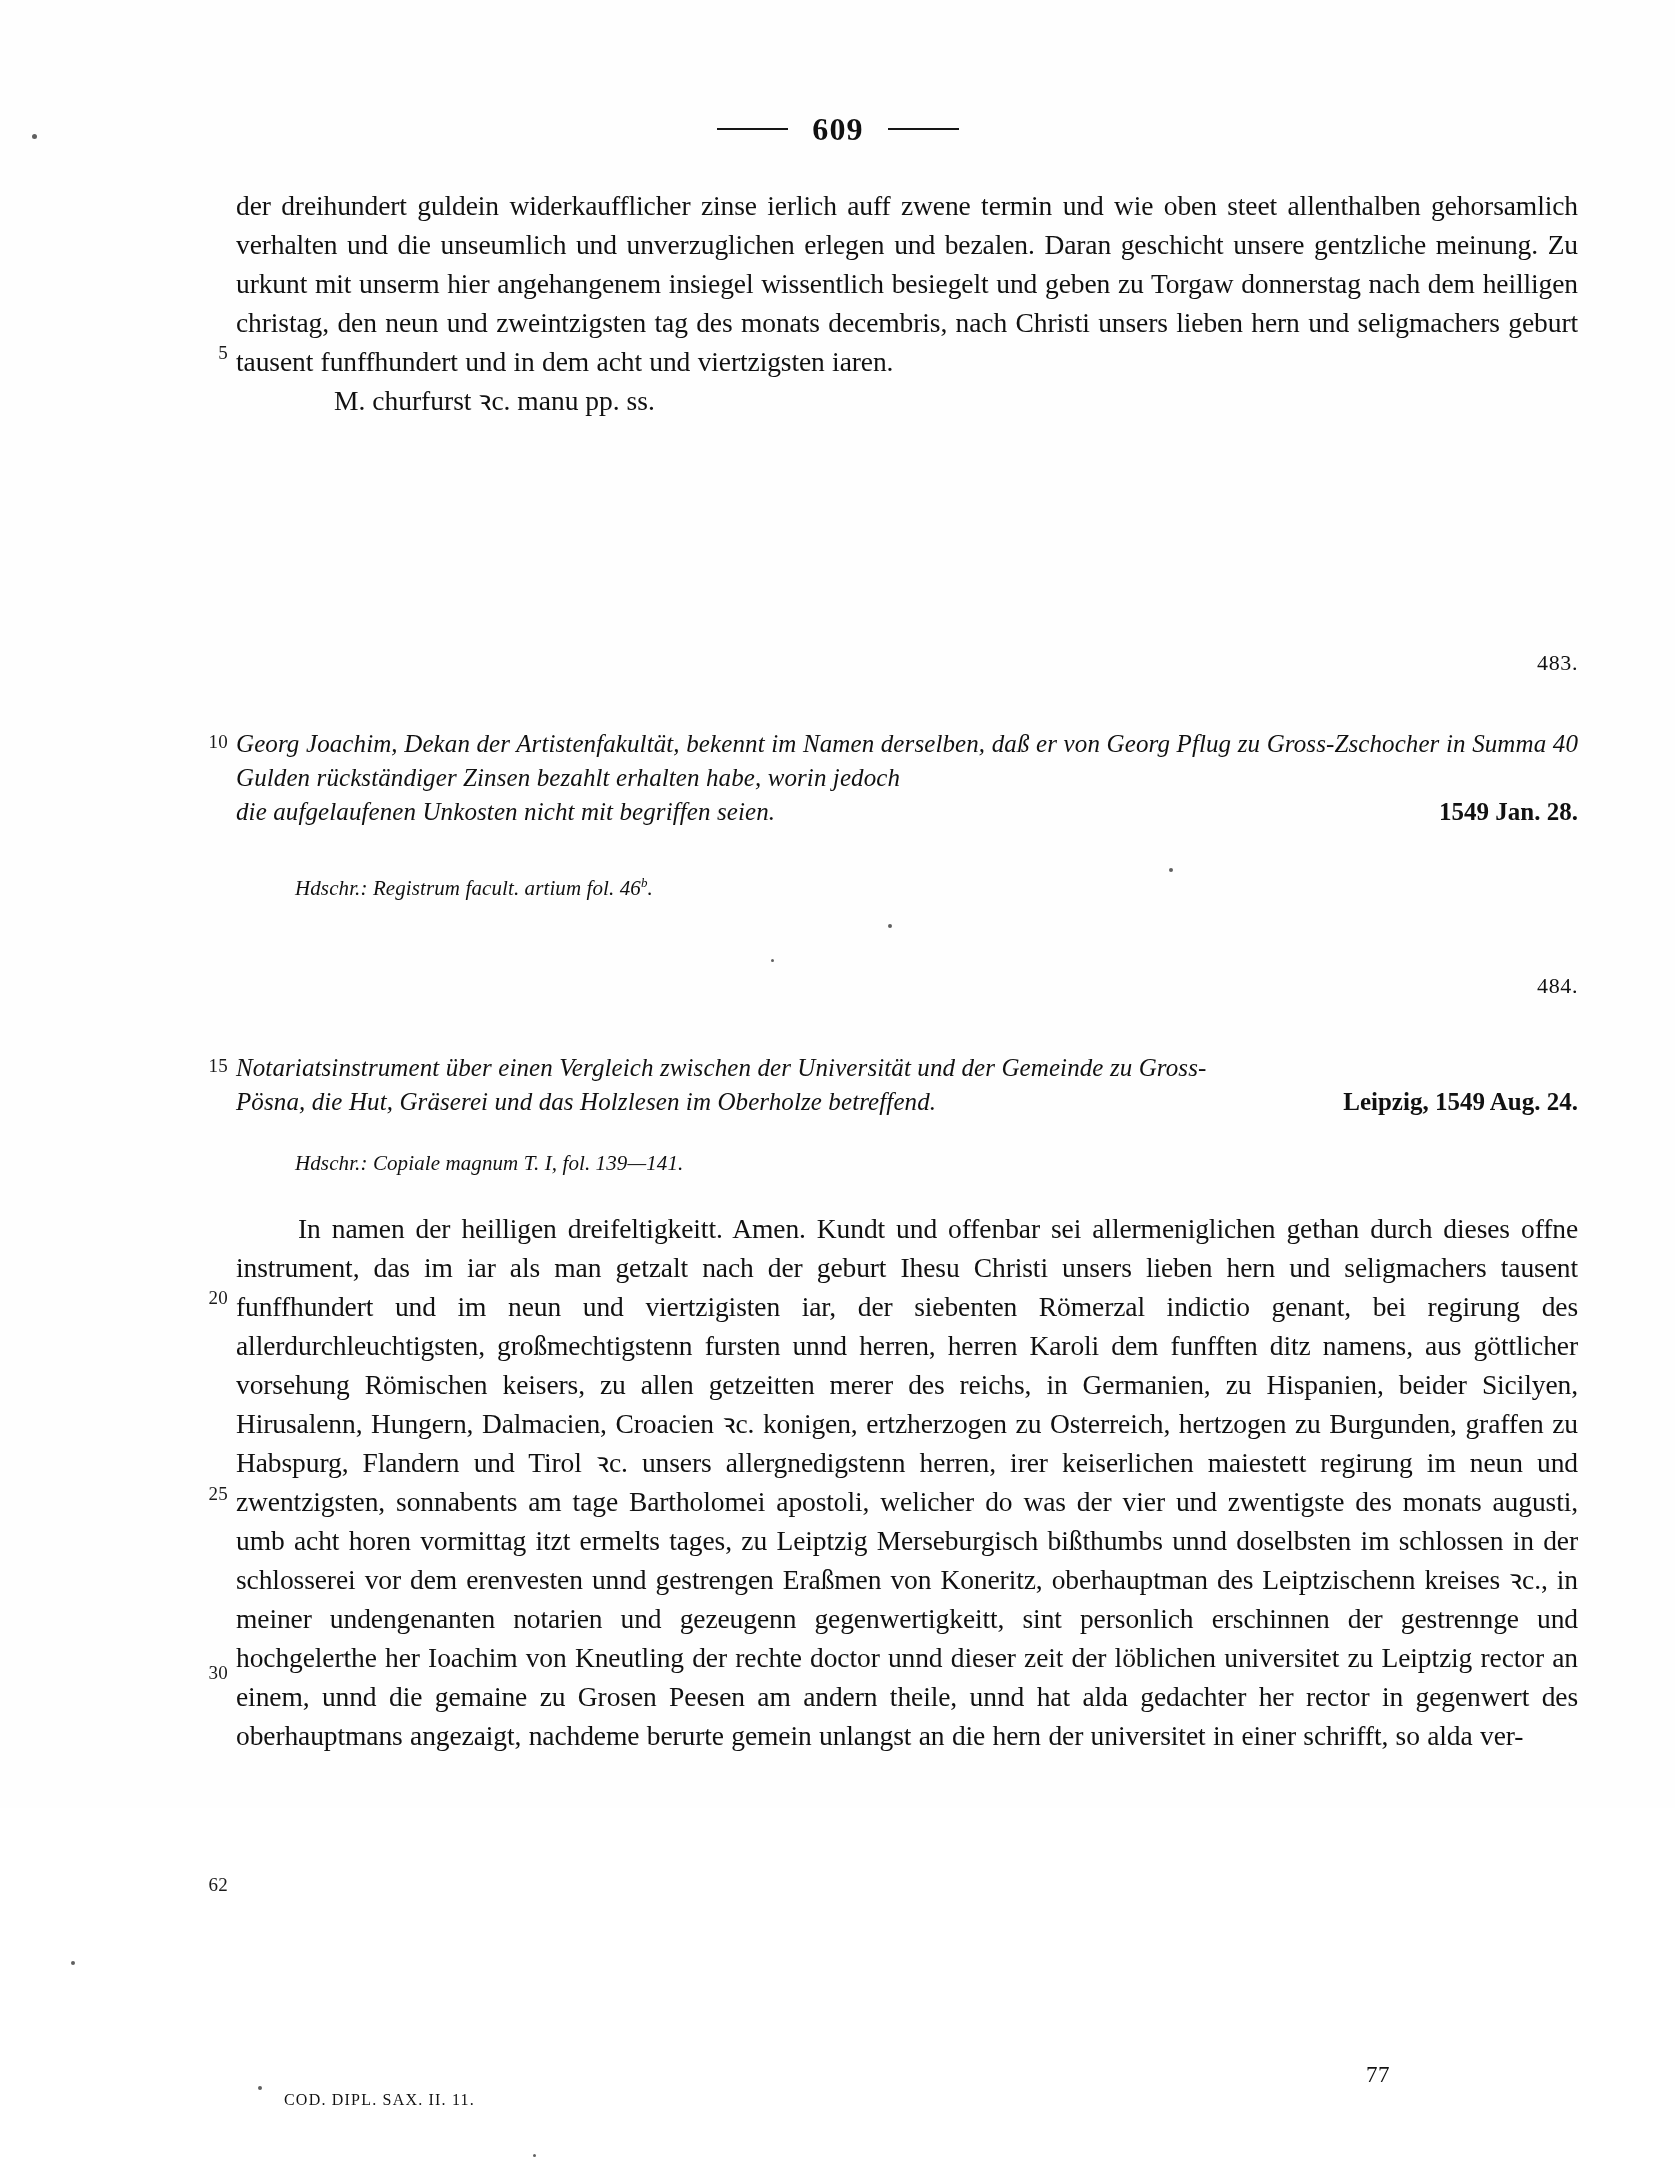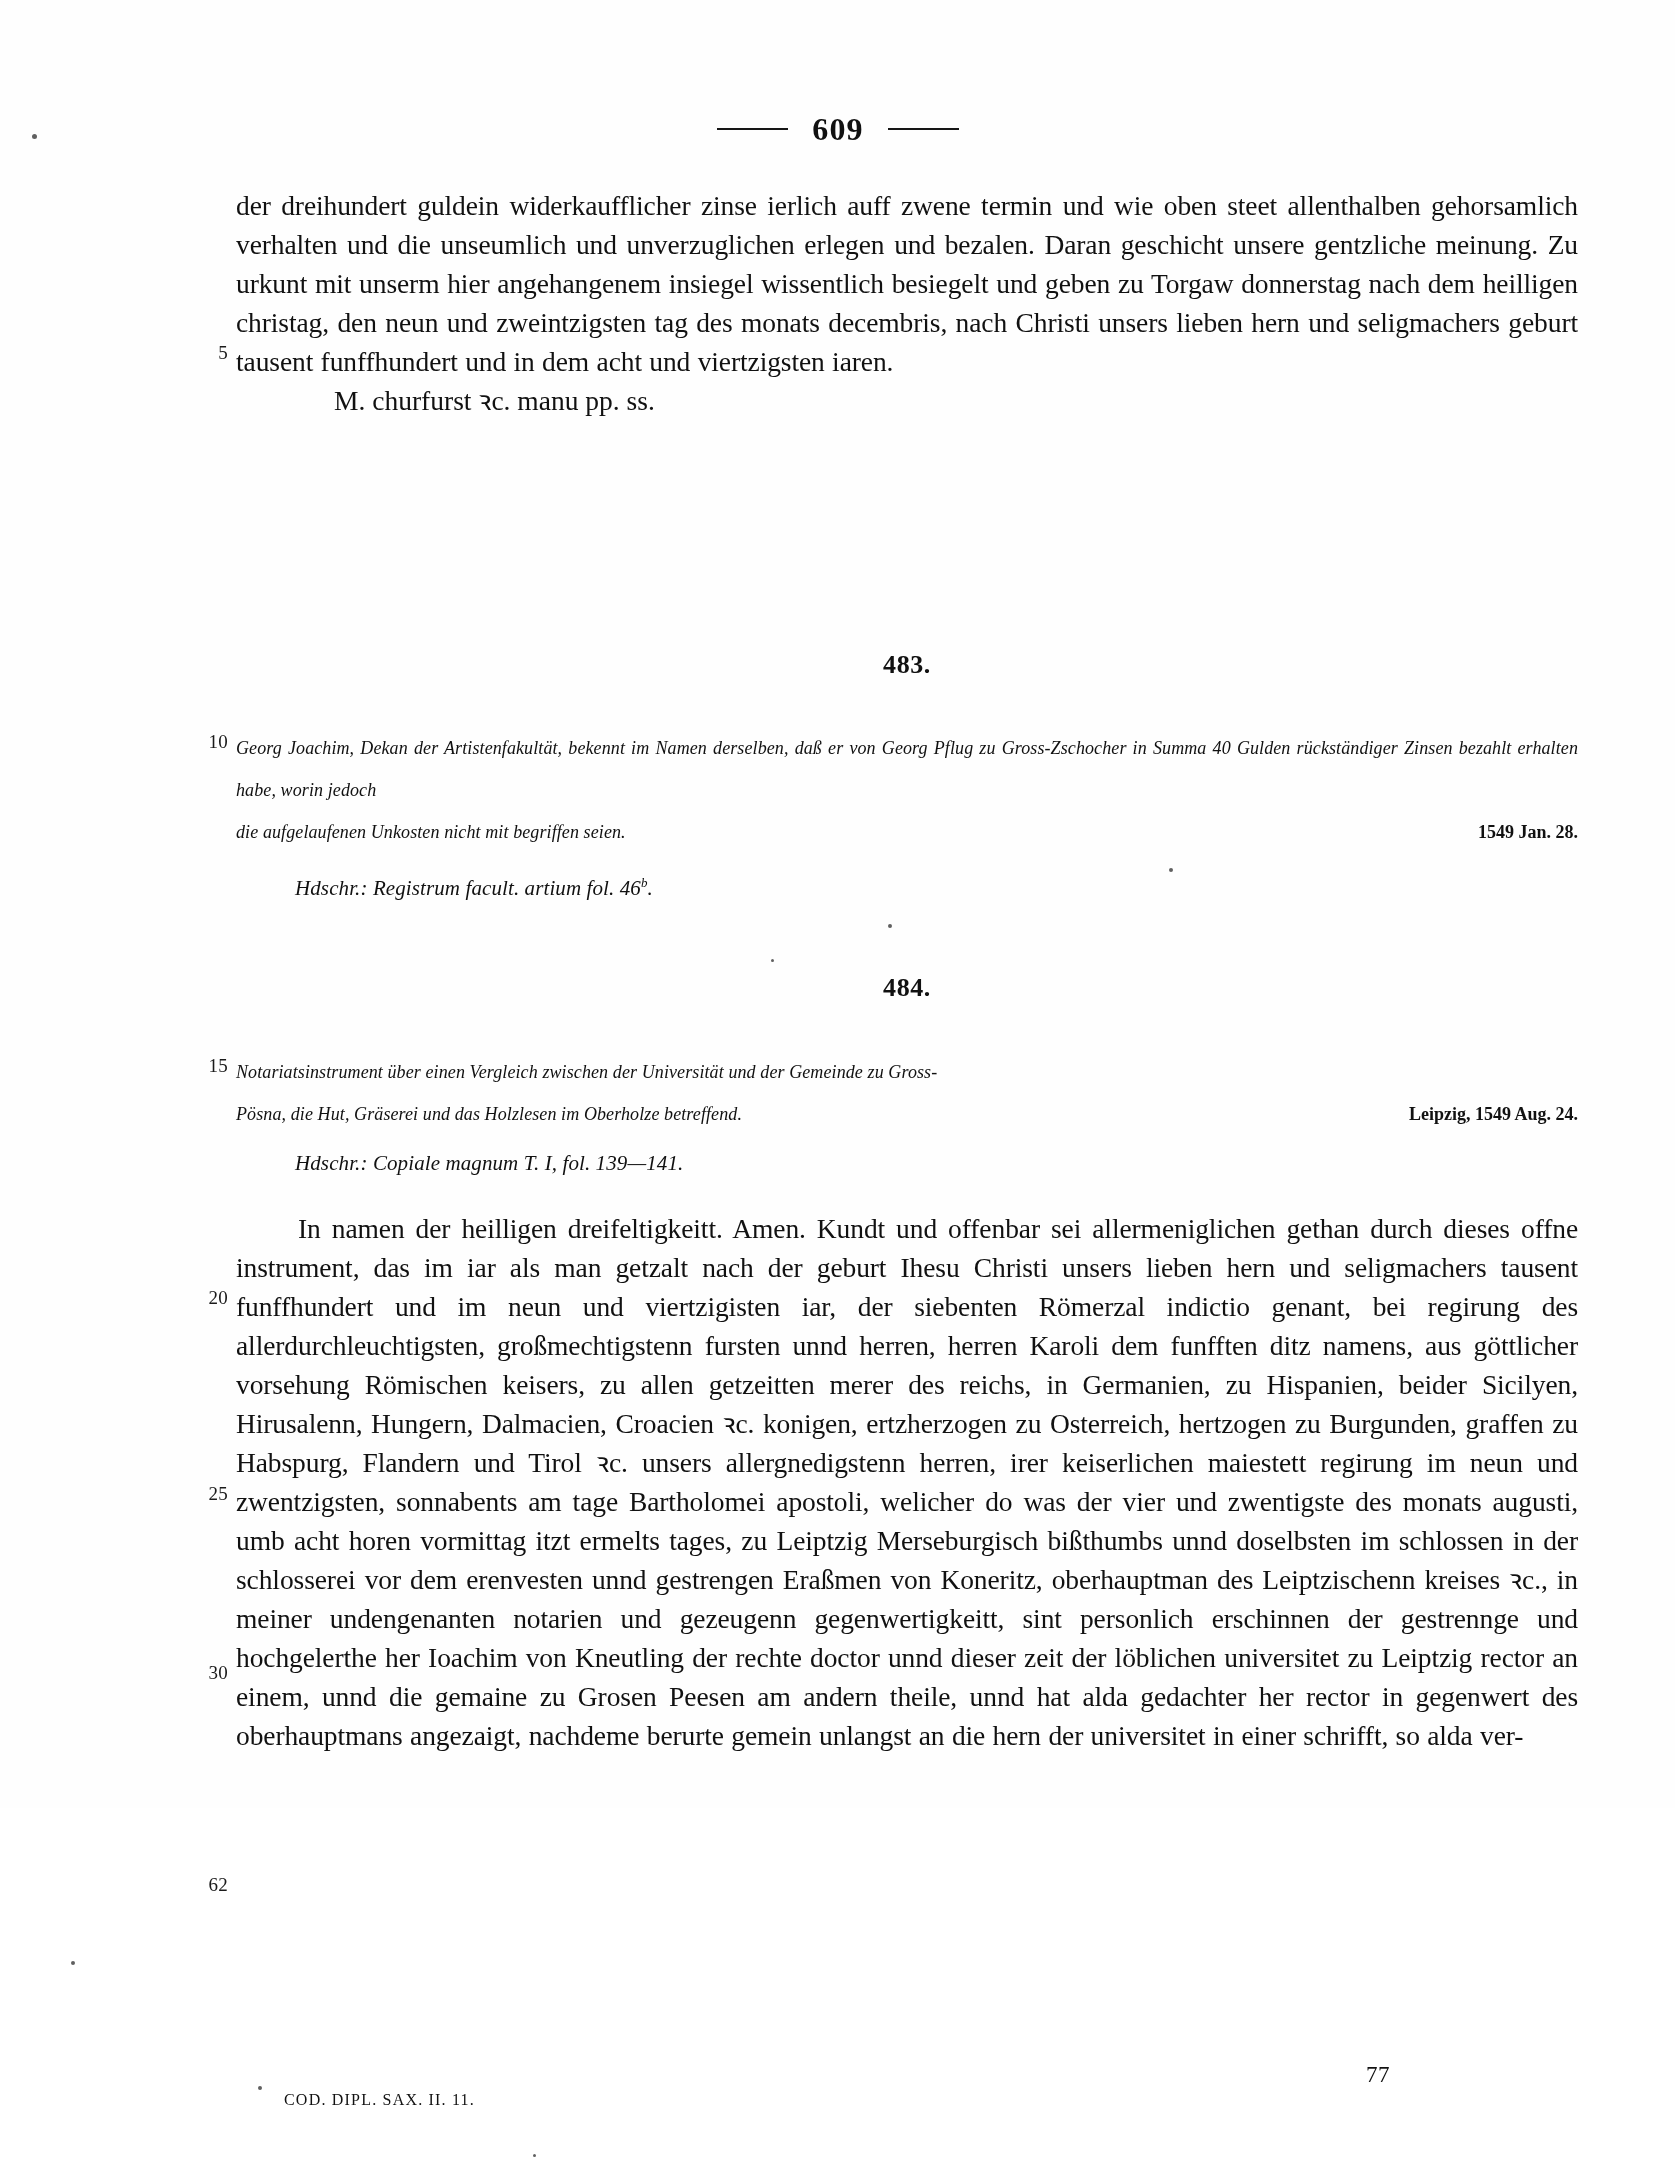--- a/index.html
+++ b/index.html
@@ -87,33 +87,33 @@
     margin: 0;
     padding-left: 98px;
     font-size: 27.5px;
     line-height: 39px;
   }
 
   
   .doc-number {
     position: relative;
     margin: 0;
-    text-align: center;
-    font-size: 26px;
-    font-weight: 700;
+    text-align: right;
+    font-size: 22px;
+    font-weight: 400;
     letter-spacing: 0.6px;
   }
 
   
   .regest {
     position: relative;
     margin: 0;
     font-style: italic;
-    font-size: 18px;
-    line-height: 42px;
+    font-size: 25px;
+    line-height: 34px;
     text-align: justify;
     text-align-last: left;
     letter-spacing: 0.1px;
   }
   .regest .dateline {
     font-style: normal;
     font-weight: 700;
     white-space: nowrap;
     letter-spacing: 0px;
   }

